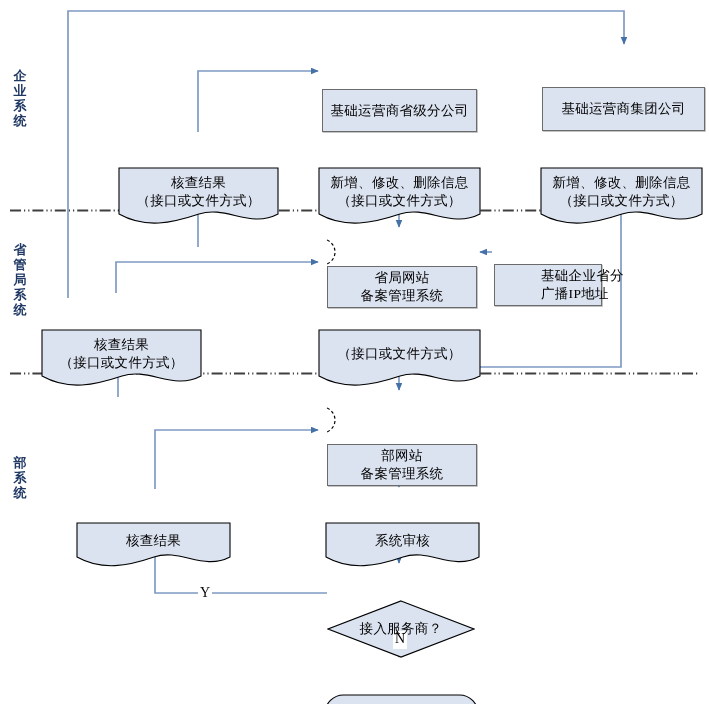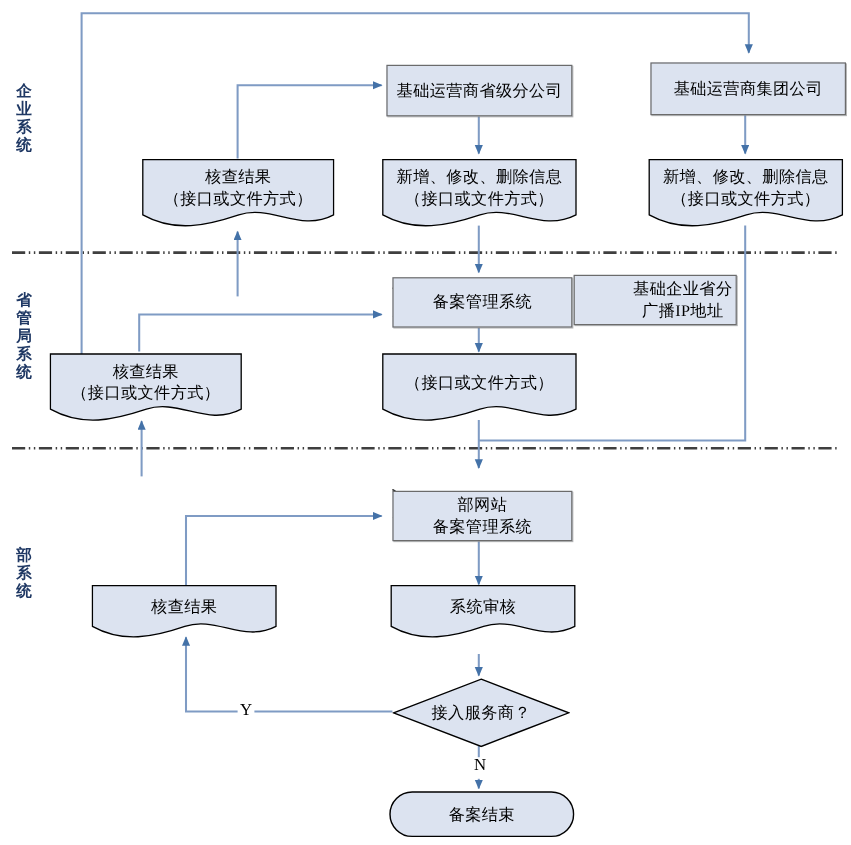--- a/index.html
+++ b/index.html
@@ -24,20 +24,21 @@
     position:absolute;
     box-sizing:border-box;
     display:flex;
     align-items:center;
     justify-content:center;
     text-align:center;
     color:#000;
     font-size:13.5px;
     line-height:18px;
     letter-spacing:0.3px;
+    margin-top:35px;
   }
   .node .txt{display:block;width:100%;}
   .node .txt span{display:block;white-space:nowrap;}
 
   
   .proc{
     background:#DCE3F0;
     border:1.1px solid #6B6B6B;
     box-shadow:0.8px 0.8px 0 rgba(120,120,120,0.55);
   }
@@ -182,25 +183,26 @@
       <path d="M1,1 L162,1 L162,47 C133,62 109,38 82,47 C55,56 28,62 1,47 Z" fill="#DCE3F0" stroke="#000000" stroke-width="1.1"></path>
     </svg>
     <span class="txt">
       <span>新增、修改、删除信息</span>
       <span>（接口或文件方式）</span>
     </span>
   </div>
 
   <div class="node proc" style="left:327px; top:231px; width:150px; height:42px;">
     <span class="txt">
+      <span>省局网站</span>
       <span>备案管理系统</span>
     </span>
   </div>
 
-  <div class="node proc" style="left:478px; top:229px; width:136px; height:42px;padding-left:46px;">
+  <div class="node proc" style="left:494px; top:229px; width:108px; height:42px;padding-left:46px;">
     <span class="txt">
       <span>基础企业省分</span>
       <span>广播IP地址</span>
     </span>
   </div>
 
   <div class="node doc" style="left:41px; top:294px; width:161px; height:60px;">
     <svg width="161" height="60" viewBox="0 0 161 60" xmlns="http://www.w3.org/2000/svg">
       <path d="M1,1 L160,1 L160,47 C132,62 108,38 81,47 C54,56 28,62 1,47 Z" fill="#DCE3F0" stroke="#000000" stroke-width="1.1"></path>
     </svg>

